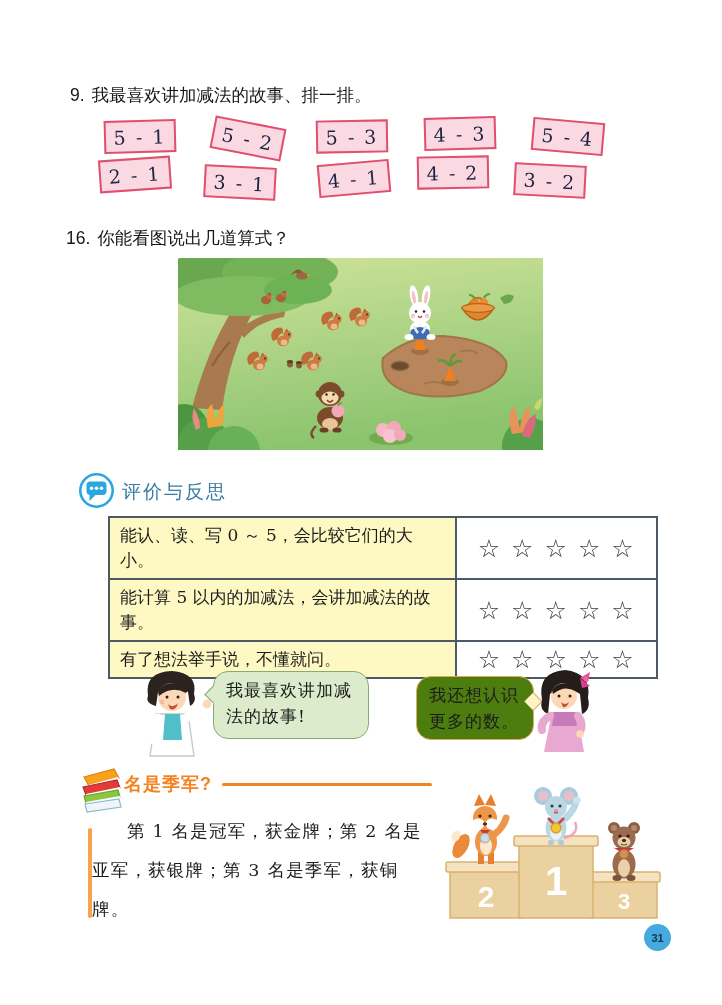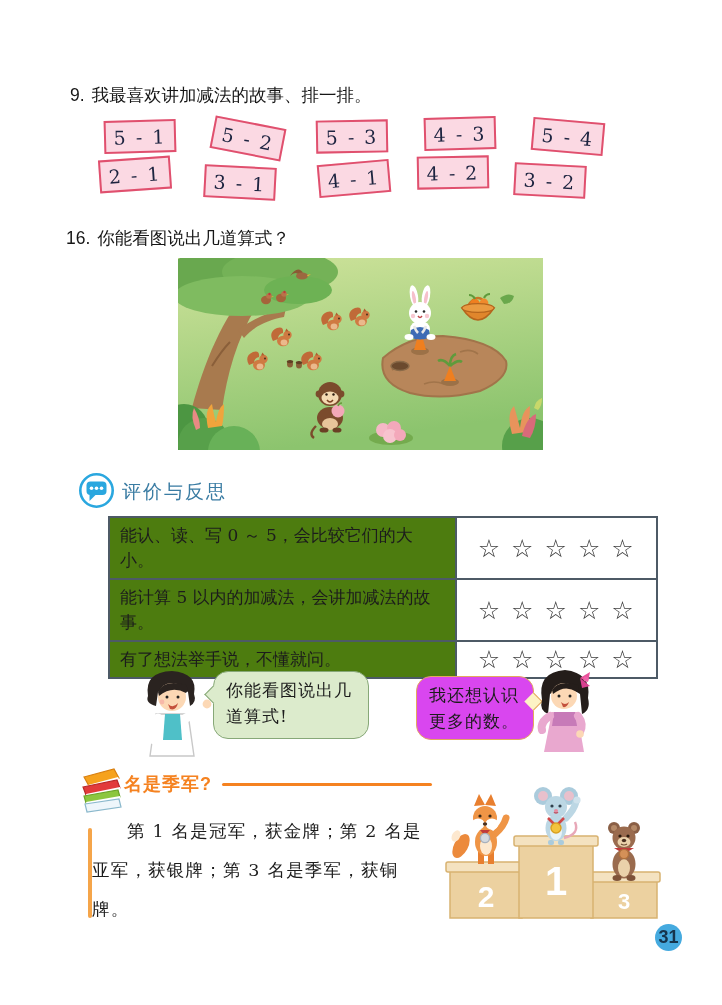--- a/index.html
+++ b/index.html
@@ -12,42 +12,42 @@
   
   .card{position:absolute;width:72px;height:33px;box-sizing:border-box;
         background:#fbd9e3;border:2px solid #e0506e;
         display:flex;align-items:center;justify-content:center;
         font-size:19px;color:#1d2440;letter-spacing:2px;}
   
   .eval-title{position:absolute;left:122px;top:479px;font-size:19px;color:#3a7ca3;letter-spacing:2px;text-align:center;}
   
   .eval-table{position:absolute;left:108px;top:516px;width:550px;border-collapse:collapse;}
   .eval-table td{border:2px solid #4d5a66;font-size:17px;line-height:25px;}
-  .eval-table td.crit{background:#4d7c0f;width:360px;padding:5px 10px;color:#1c1c1c;}
+  .eval-table td.crit{background:#fef9c3;width:360px;padding:5px 10px;color:#1c1c1c;}
   .eval-table td.stars{width:190px;text-align:center;font-size:25px;color:#3c3c3c;
                        letter-spacing:11px;padding-left:10px;background:#fff;font-family:"DejaVu Sans","Liberation Sans",sans-serif;}
   
   .bubble{position:absolute;box-sizing:border-box;border-radius:15px;
           font-size:17px;line-height:26px;padding:5px 12px;letter-spacing:1px;color:#1c1c1c;}
   .bubble-green{left:213px;top:671px;width:156px;height:68px;background:#dcebcc;border:1.5px solid #87a878;}
-  .bubble-yellow{left:416px;top:676px;width:118px;height:64px;background:#d946ef;border:1.5px solid #e3a85e;}
+  .bubble-yellow{left:416px;top:676px;width:118px;height:64px;background:#4d7c0f;border:1.5px solid #e3a85e;}
   .tail{position:absolute;width:12px;height:12px;transform:rotate(45deg);}
   .tail-green{left:-7px;top:16px;background:#dcebcc;border-left:1.5px solid #87a878;border-bottom:1.5px solid #87a878;}
   .tail-yellow{right:-7px;top:18px;background:#fdf3c5;border-right:1.5px solid #e3a85e;border-top:1.5px solid #e3a85e;}
   
   .know-title{position:absolute;left:124px;top:772px;font-size:18px;font-weight:bold;color:#f58220;
               font-family:"Liberation Sans",sans-serif;letter-spacing:1px;}
   .know-rule{position:absolute;left:222px;top:783px;width:210px;height:3px;background:#f58220;border-radius:2px;}
   .know-vline{position:absolute;left:88px;top:828px;width:4px;height:90px;background:#f5a54a;border-radius:2px;}
   .know-text{position:absolute;left:92px;top:812px;width:338px;font-size:17.5px;line-height:39px;
              letter-spacing:1.2px;text-indent:2em;color:#1c1c1c;}
   
   .page-badge{position:absolute;left:644px;top:924px;width:27px;height:27px;border-radius:50%;
               background:#45aadf;display:flex;align-items:center;justify-content:center;
-              font-family:"Liberation Sans",sans-serif;font-size:18px;font-weight:bold;color:#16344c;margin-left:11px;}
+              font-family:"Liberation Sans",sans-serif;font-size:11px;font-weight:bold;color:#16344c;}
 </style>
 </head>
 <body>
 
 <div class="page">
 
   <div class="q-head" style="left:70px;top:84px;">
     <span class="q-num">9.</span>
     <span>我最喜欢讲加减法的故事、排一排。</span>
   </div>
@@ -239,21 +239,21 @@
     <circle cx="28" cy="36" r="2.4" fill="#f7b8a8"></circle>
     <path d="M22 48 L54 48 L60 90 L16 90 Z" fill="#ffffff" stroke="#c8c8c8" stroke-width="1.4"></path>
     <path d="M31 48 L46 48 L48 74 L29 74 Z" fill="#4fc0c8"></path>
     <path d="M52 52 Q64 46 70 40" stroke="#ffffff" stroke-width="9" stroke-linecap="round"></path>
     <circle cx="73" cy="38" r="4.4" fill="#fcd8b5"></circle>
     <path d="M24 52 Q18 64 20 74" stroke="#ffffff" stroke-width="9" stroke-linecap="round"></path>
   </svg>
 
   <div class="bubble bubble-green">
     <div class="tail tail-green"></div>
-    <span>你能看图说出几道算式!</span>
+    <span>我最喜欢讲加减法的故事!</span>
   </div>
 
   <div class="bubble bubble-yellow">
     <div class="tail tail-yellow"></div>
     <span>我还想认识更多的数。</span>
   </div>
 
   <svg class="abs" style="left:532px;top:664px;" width="66" height="92" viewBox="0 0 66 92">
     <path d="M10 36 Q5 8 33 6 Q60 9 56 34 Q59 46 50 50 L48 30 Q33 20 18 30 L16 50 Q7 46 10 36 Z" fill="#241d1a"></path>
     <path d="M48 14 L58 8 L56 18 Z" fill="#e8509a"></path>

